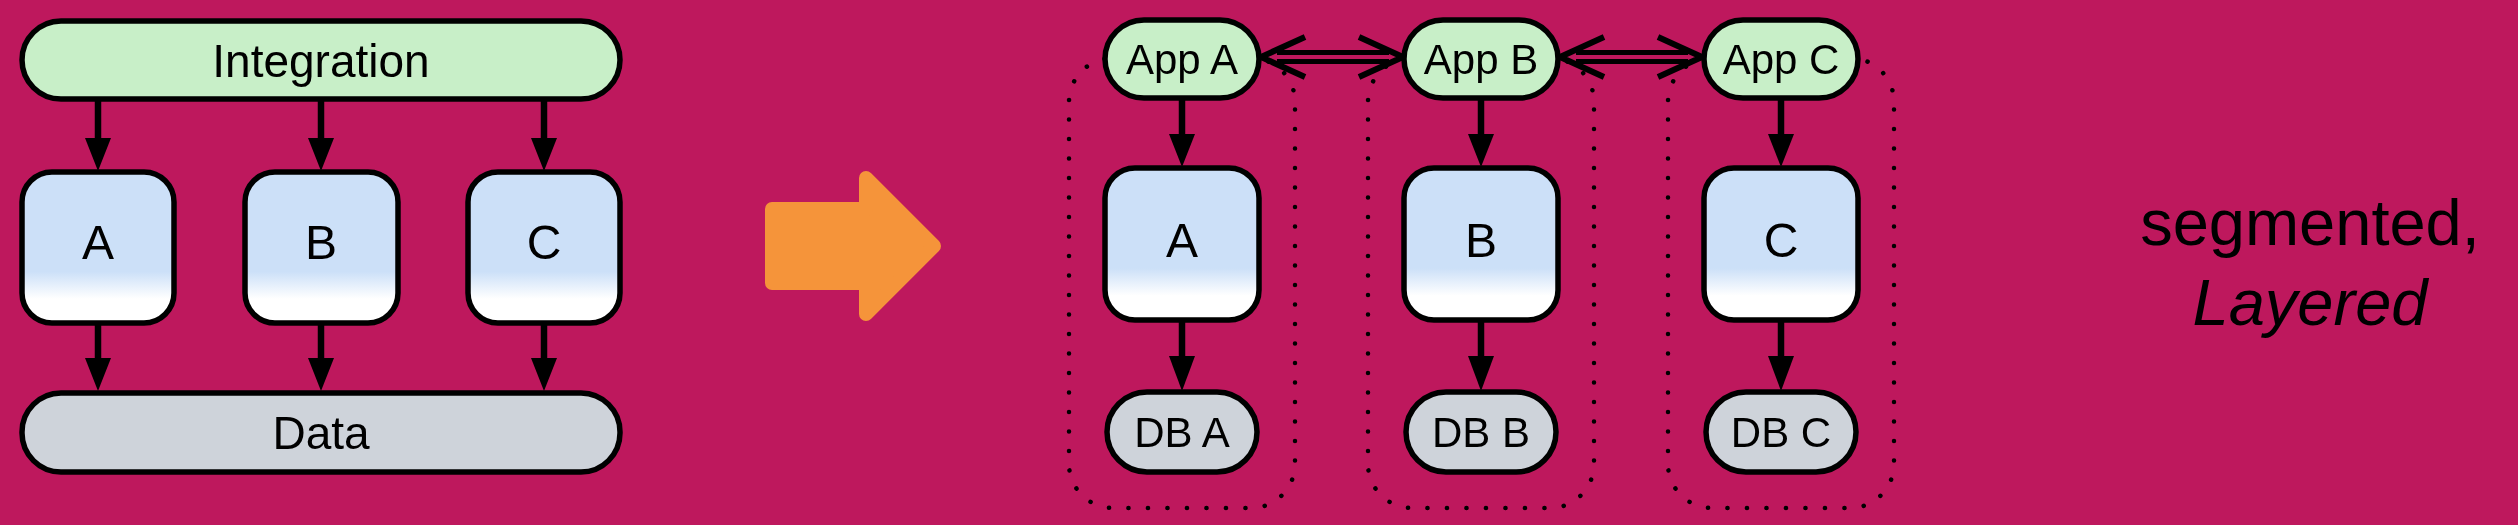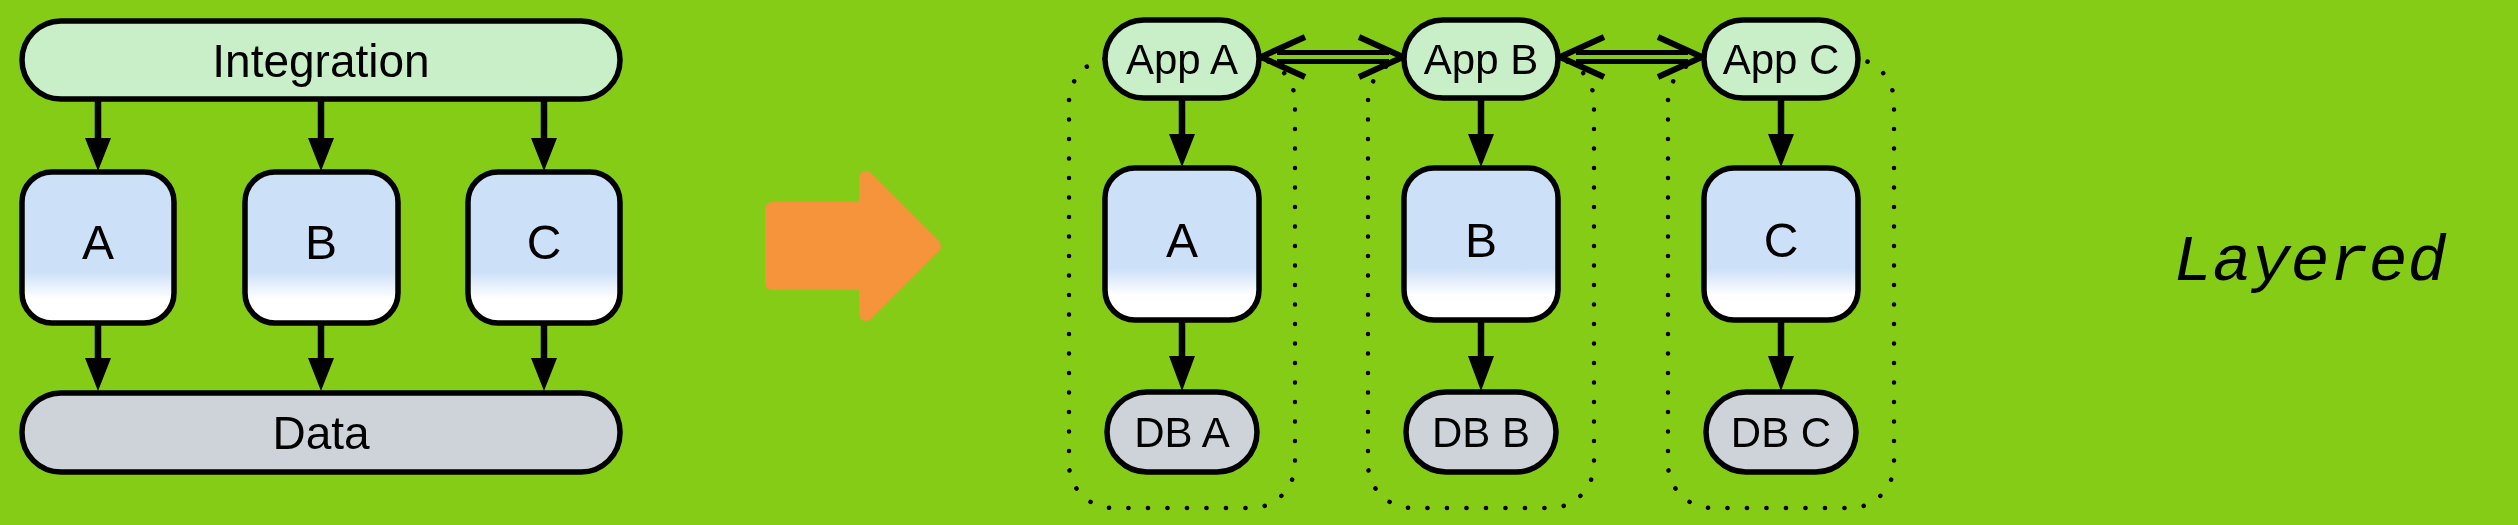--- a/index.html
+++ b/index.html
@@ -5,21 +5,21 @@
   html, body {
     margin: 0;
     padding: 0;
     background: #ffffff;
     font-family: "Liberation Sans", sans-serif;
   }
   .stage {
     position: relative;
     width: 2518px;
     height: 525px;
-    background: #84cc16;
+    background: #be185d;
     overflow: hidden;
   }
   .stage svg {
     position: absolute;
     left: 0;
     top: 0;
   }
   svg text {
     font-family: "Liberation Sans", sans-serif;
     fill: #000000;
@@ -39,21 +39,21 @@
     display: flex;
     flex-direction: column;
     justify-content: center;
     align-items: center;
     text-align: center;
     font-size: 65px;
     line-height: 80px;
     color: #000000;
     white-space: nowrap;
   }
-  .caption .italic { font-style: italic; font-family: Liberation Mono, monospace; }
+  .caption .italic { font-style: italic; }
 </style>
 </head>
 <body>
 
 <div class="stage">
 
   <svg width="2518" height="525" viewBox="0 0 2518 525">
     <defs>
       <linearGradient id="blueGrad" x1="0" y1="0" x2="0" y2="1">
         <stop offset="0%" stop-color="#CCE0F8"></stop>
@@ -170,16 +170,17 @@
       <g>
         <line x1="1781" y1="321" x2="1781" y2="358" stroke="#000" stroke-width="6.5"></line>
         <polygon points="1768,356 1794,356 1781,391" fill="#000"></polygon>
       </g>
       <rect x="1706" y="392" width="150" height="80" rx="40" fill="#CED3DA" stroke="#000" stroke-width="5.5"></rect>
       <text x="1781" y="432" class="lbl-pill">DB C</text>
     </g>
   </svg>
 
   <div class="caption">
+    <div>segmented,</div>
     <div class="italic">Layered</div>
   </div>
 
 </div>
 
 </body></html>

